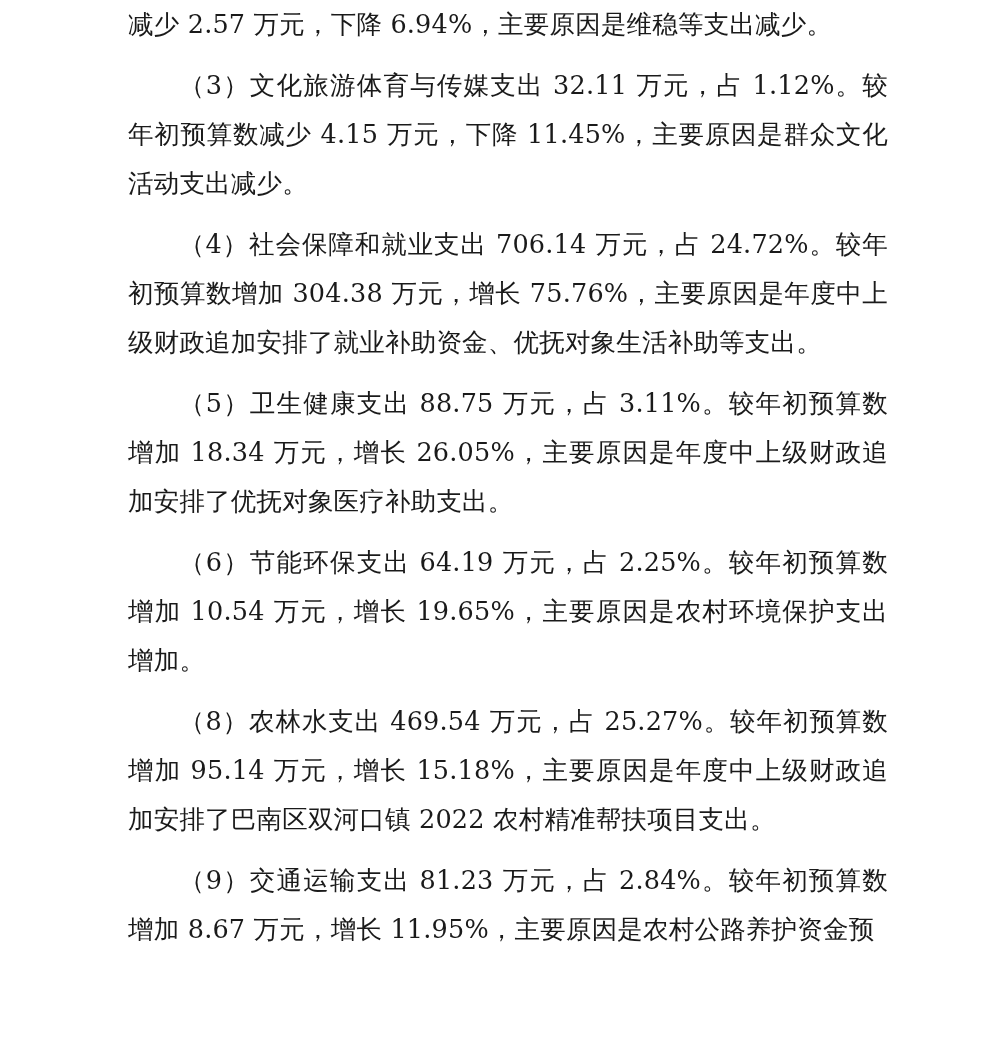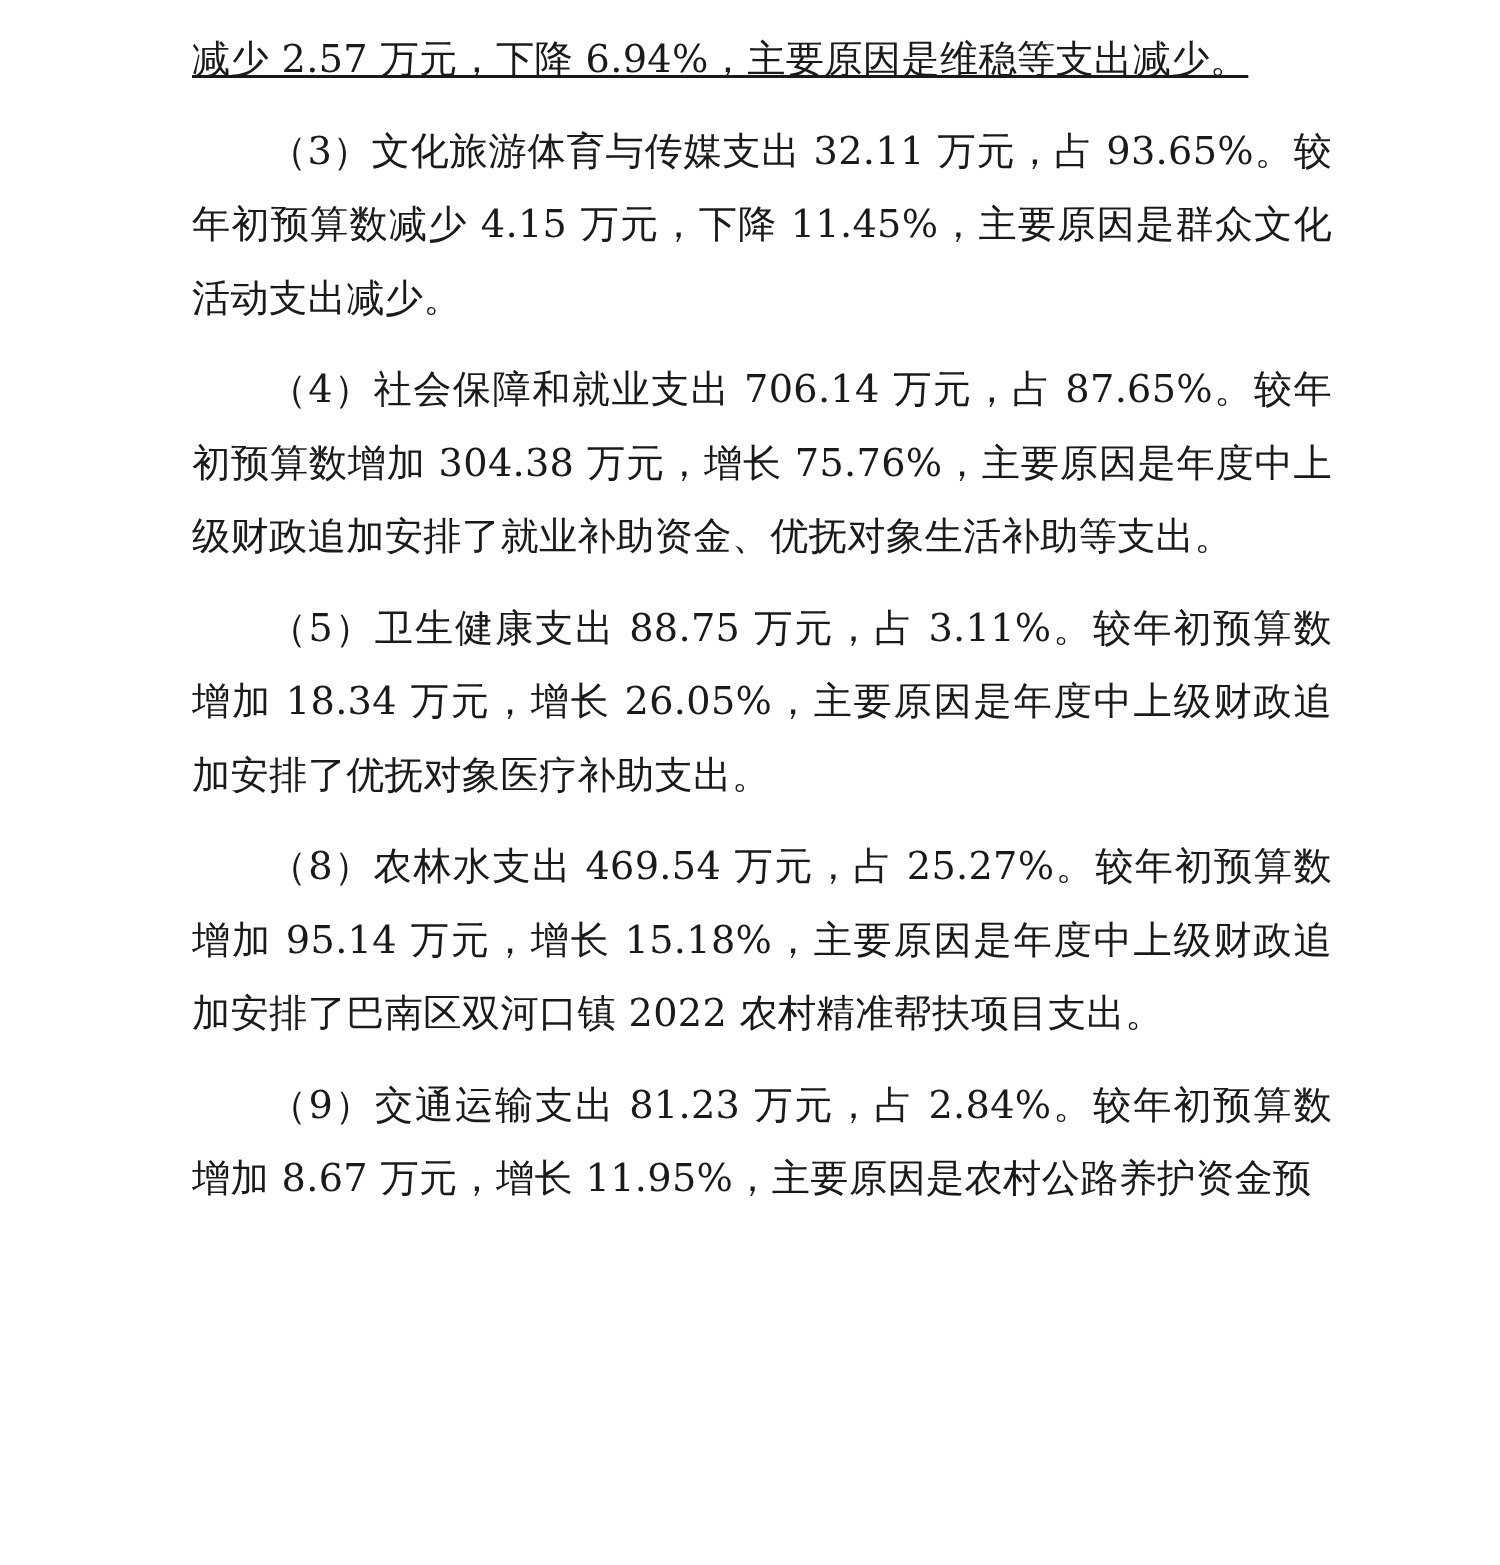--- a/index.html
+++ b/index.html
@@ -26,36 +26,36 @@
     margin: 0 0 12px 0;
     font-size: 25.5px;
     line-height: 49px;
     text-align: justify;
     text-justify: inter-ideograph;
     letter-spacing: 0.2px;
     color: #1a1a1a;
     font-family: "DejaVu Serif", "Liberation Serif", serif;
   }
   p.first {
-    margin-top: 16px;
-    text-decoration: underline;
+    margin-top: 0;
   }
   p.indent {
     text-indent: 51px;
   }
   
   .clipped-line {
     margin-top: -4px;
   }
 </style>
 </head>
 <body>
 
 <div class="page">
   <div class="doc-body">
     <p class="para first clipped-line">减少 2.57 万元，下降 6.94%，主要原因是维稳等支出减少。</p>
-    <p class="para indent">（3）文化旅游体育与传媒支出 32.11 万元，占 93.65%。较年初预算数减少 4.15 万元，下降 11.45%，主要原因是群众文化活动支出减少。</p>
-    <p class="para indent">（4）社会保障和就业支出 706.14 万元，占 87.65%。较年初预算数增加 304.38 万元，增长 75.76%，主要原因是年度中上级财政追加安排了就业补助资金、优抚对象生活补助等支出。</p>
+    <p class="para indent">（3）文化旅游体育与传媒支出 32.11 万元，占 1.12%。较年初预算数减少 4.15 万元，下降 11.45%，主要原因是群众文化活动支出减少。</p>
+    <p class="para indent">（4）社会保障和就业支出 706.14 万元，占 24.72%。较年初预算数增加 304.38 万元，增长 75.76%，主要原因是年度中上级财政追加安排了就业补助资金、优抚对象生活补助等支出。</p>
     <p class="para indent">（5）卫生健康支出 88.75 万元，占 3.11%。较年初预算数增加 18.34 万元，增长 26.05%，主要原因是年度中上级财政追加安排了优抚对象医疗补助支出。</p>
+    <p class="para indent">（6）节能环保支出 64.19 万元，占 2.25%。较年初预算数增加 10.54 万元，增长 19.65%，主要原因是农村环境保护支出增加。</p>
     <p class="para indent">（8）农林水支出 469.54 万元，占 25.27%。较年初预算数增加 95.14 万元，增长 15.18%，主要原因是年度中上级财政追加安排了巴南区双河口镇 2022 农村精准帮扶项目支出。</p>
     <p class="para indent">（9）交通运输支出 81.23 万元，占 2.84%。较年初预算数增加 8.67 万元，增长 11.95%，主要原因是农村公路养护资金预</p>
   </div>
 </div>
 
 </body></html>

